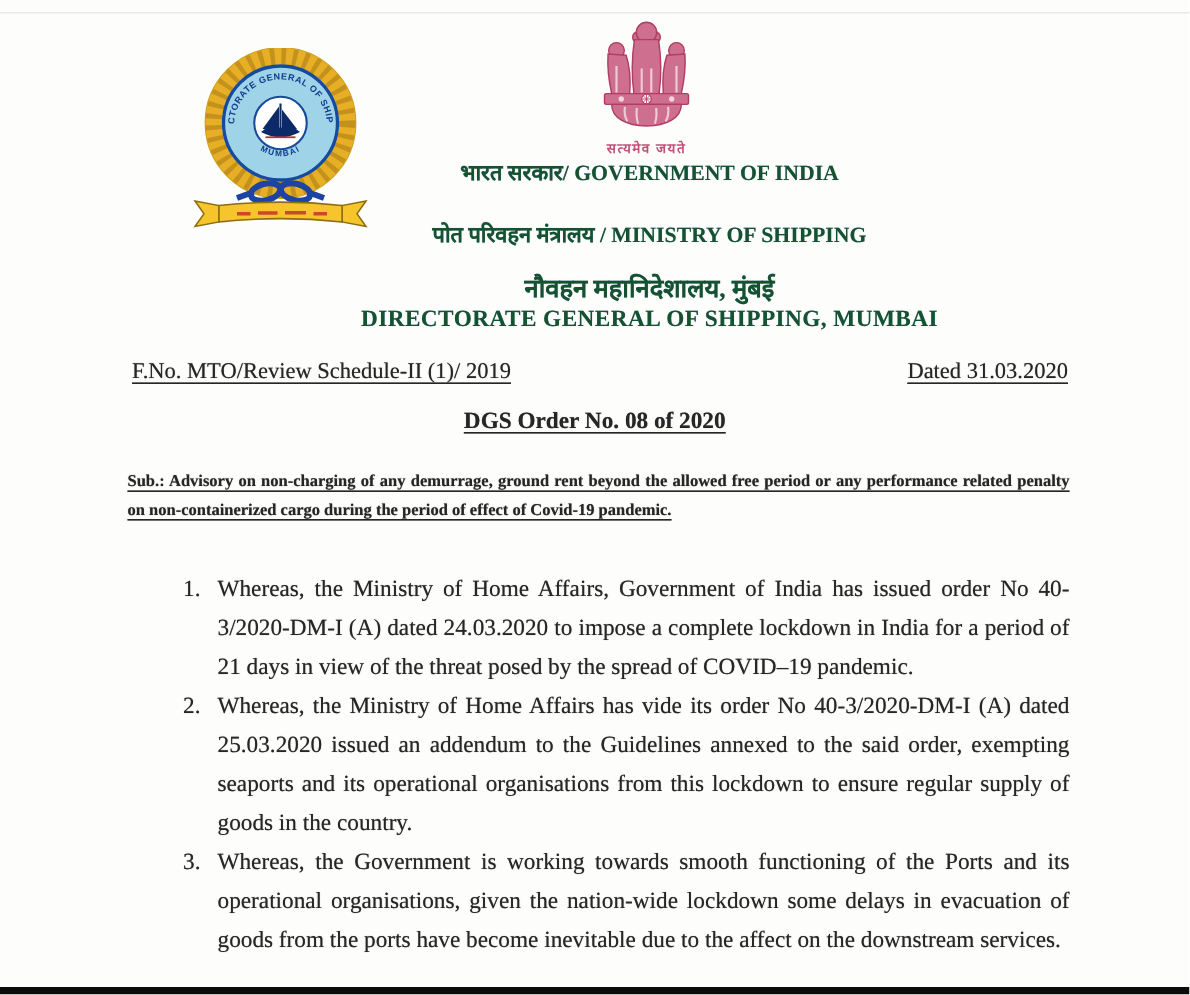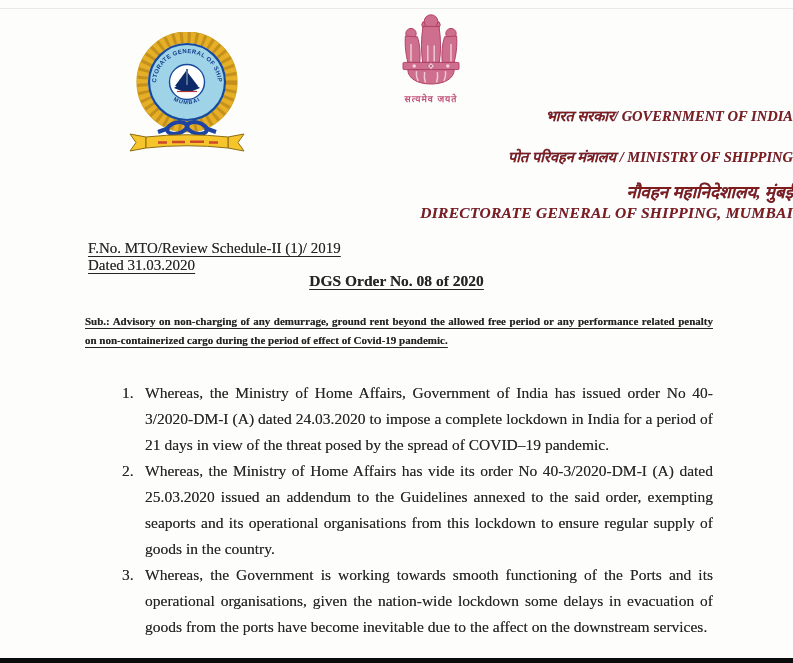--- a/index.html
+++ b/index.html
@@ -13,31 +13,30 @@
 
   .dgs-seal{position:absolute;left:122px;top:32px;width:130px;height:120px;}
   .nat-emblem{position:absolute;left:393px;top:12px;width:76px;height:80px;}
   .emblem-motto{
     position:absolute;left:383px;top:92px;width:96px;text-align:center;
     font-size:9px;color:#c0527a;font-weight:bold;letter-spacing:1px;
     font-family:Liberation Sans, sans-serif;
   }
 
   .header-text{
-    position:absolute;left:73px;top:107px;width:720px;text-align:right;
-    color:#7f1d1d;font-weight:bold;
+    position:absolute;left:73px;top:107px;width:720px;text-align:center;
+    color:#14532d;font-weight:bold;
     text-shadow:0 0 .5px rgba(44,72,164,.55);
-    font-style:italic;
   }
   .hdr-line1{font-size:14.5px;line-height:18px;}
   .hdr-line2{font-size:14.5px;line-height:18px;margin-top:23px;}
   .hdr-line3{font-size:17px;line-height:21px;margin-top:16px;}
   .hdr-line4{font-size:15.5px;line-height:19px;letter-spacing:.3px;}
 
-  .doc-text{text-shadow:0 0 .6px rgba(35,35,35,.6);flex-direction:column;}
+  .doc-text{text-shadow:0 0 .6px rgba(35,35,35,.6);}
 
   .ref-row{
     position:absolute;top:240px;left:88px;right:81px;
     display:flex;justify-content:space-between;font-size:15px;
   }
   .underlined{text-decoration:underline;text-underline-offset:3px;text-decoration-thickness:1px;}
 
   .order-title{
     position:absolute;top:272px;left:0;width:793px;text-align:center;
     font-size:15.5px;font-weight:bold;

